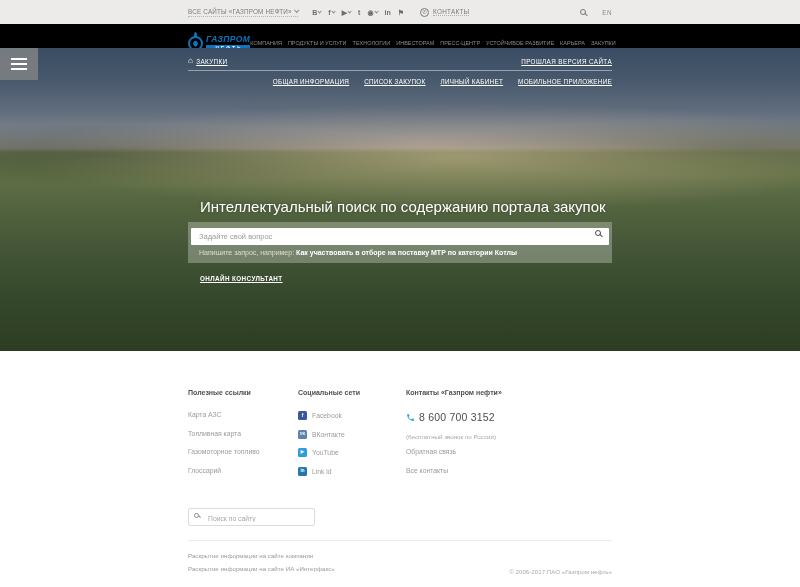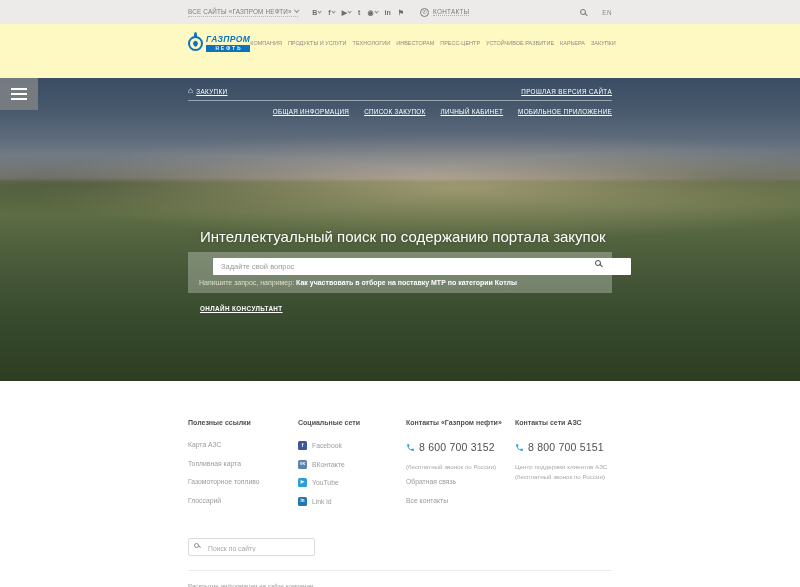--- a/index.html
+++ b/index.html
@@ -17,21 +17,21 @@
   .tb-ic .chev { width:3px; height:3px; margin-top:-1px; }
   .contacts { display:flex; align-items:center; gap:4px; margin-left:16px; cursor:pointer; }
   .contacts .lbl { border-bottom:1px dotted #b0b0ae; letter-spacing:.3px; }
   .phone-circ { width:9px; height:9px; border:1px solid #7b7b78; border-radius:50%; display:flex; align-items:center; justify-content:center; font-size:5.5px; color:#7b7b78; }
   .mag { width:6px; height:6px; border:1px solid #77777a; border-radius:50%; position:relative; display:inline-block; }
   .mag::after { content:""; position:absolute; width:4px; height:1px; background:#77777a; transform:rotate(45deg); right:-3px; bottom:-1px; }
   .tb-search { margin-left:auto; cursor:pointer; }
   .lang { margin-left:16px; letter-spacing:.5px; cursor:pointer; color:#8b8b88; }
 
   
-  .header { height:54px; background:#fef9c3; }
+  .header { height:24px; background:#000000; }
   .header-inner { display:flex; align-items:center; height:38px; }
   .logo { display:flex; align-items:center; gap:3px; cursor:pointer; }
   .flame { width:15px; height:15px; border:2px solid #0b74bc; border-radius:50%; position:relative; }
   .flame::after { content:""; position:absolute; width:5px; height:5px; background:#0b74bc; border-radius:50% 50% 50% 0; transform:rotate(-45deg); left:3px; top:3px; }
   .flame::before { content:""; position:absolute; width:3px; height:5px; background:#0b74bc; border-radius:50% 50% 0 0; left:4px; top:-6px; }
   .logo-text .l1 { color:#0b74bc; font-weight:bold; font-style:italic; font-size:8.5px; letter-spacing:.4px; }
   .logo-text .l2 { background:#0b74bc; color:#fff; font-size:4.6px; letter-spacing:2.2px; text-align:center; padding:1px 0 1px 2px; margin-top:1px; font-weight:bold; }
   .nav { margin-left:auto; display:flex; gap:6px; font-size:5.5px; color:#8e8a85; white-space:nowrap; }
   .nav span { cursor:pointer; }
 
@@ -49,21 +49,21 @@
   .burger i { display:block; width:16px; height:2px; background:#fff; }
   .hero-top { display:flex; justify-content:space-between; align-items:center; padding-top:9px; font-size:6.3px; color:#fff; letter-spacing:.4px; }
   .crumb { display:flex; align-items:center; gap:3px; }
   .home-ic { font-size:8px; line-height:1; }
   .hero a-like, .u { text-decoration:underline; cursor:pointer; }
   .hero-rule { border-bottom:1px solid rgba(255,255,255,.45); margin-top:5px; }
   .hero-tabs { display:flex; justify-content:flex-end; gap:15px; margin-top:7px; font-size:6.3px; color:#fff; letter-spacing:.3px; }
   .hero-title { margin-top:113px; padding-left:12px; font-size:15px; color:#fff; font-weight:400; text-shadow:0 0 3px rgba(0,0,0,.25); }
   .search-wrap { margin-top:7px; background:rgba(255,255,255,.28); padding:3px; }
   .search-box { position:relative; }
-  .search-box input { width:100%; height:17px; border:0; background:#fff; font-size:7.5px; padding:0 20px 0 8px; color:#444; outline:none; font-family:"Liberation Sans", sans-serif; border-radius:1px;margin-left:22px; }
+  .search-box input { width:100%; height:17px; border:0; background:#fff; font-size:7.5px; padding:0 20px 0 8px; color:#444; outline:none; font-family:"Liberation Sans", sans-serif; border-radius:1px; }
   .search-box input::placeholder { color:#9a9a9a; }
   .mag-dark { position:absolute; right:8px; top:5px; width:6px; height:6px; border:1.2px solid #4a4a4a; border-radius:50%; cursor:pointer; }
   .mag-dark::after { content:""; position:absolute; width:4px; height:1.2px; background:#4a4a4a; transform:rotate(45deg); right:-3px; bottom:-1px; }
   .hint { padding:4px 8px 4px; font-size:7px; }
   .hint .pre { color:rgba(250,243,225,.78); }
   .hint .ex { color:#fff; font-weight:bold; }
   .consultant { display:inline-block; margin:12px 0 0 12px; font-size:6.3px; color:#fff; font-weight:bold; letter-spacing:.4px; text-decoration:underline; cursor:pointer; }
 
   
   .footer { background:#fff; padding-top:38px; }
@@ -230,31 +230,20 @@
               <path fill="#2aa1de" d="M6.6 10.8c1.4 2.8 3.8 5.2 6.6 6.6l2.2-2.2c.3-.3.7-.4 1-.2 1.1.4 2.3.6 3.6.6.6 0 1 .4 1 1V20c0 .6-.4 1-1 1C10.6 21 3 13.4 3 4c0-.6.4-1 1-1h3.5c.6 0 1 .4 1 1 0 1.2.2 2.4.6 3.6.1.3 0 .7-.2 1l-2.3 2.2z"></path>
             </svg>
           <span>8 600 700 3152</span>
         </div>
         <div class="note">(бесплатный звонок по России)</div>
         <div class="flist">
           <div>Обратная связь</div>
           <div>Все контакты</div>
         </div>
       </div>
-      <div>
-        <h4>Контакты сети АЗС</h4>
-        <div class="phone-row">
-          <svg viewBox="0 0 24 24">
-              <path fill="#2aa1de" d="M6.6 10.8c1.4 2.8 3.8 5.2 6.6 6.6l2.2-2.2c.3-.3.7-.4 1-.2 1.1.4 2.3.6 3.6.6.6 0 1 .4 1 1V20c0 .6-.4 1-1 1C10.6 21 3 13.4 3 4c0-.6.4-1 1-1h3.5c.6 0 1 .4 1 1 0 1.2.2 2.4.6 3.6.1.3 0 .7-.2 1l-2.3 2.2z"></path>
-            </svg>
-          <span>8 800 700 5151</span>
-        </div>
-        <div class="note tight">Центр поддержки клиентов АЗС</div>
-        <div class="note">(бесплатный звонок по России)</div>
-      </div>
     </div>
 
     <div class="site-search">
       <span class="mag-grey"></span>
       <input type="text" placeholder="Поиск по сайту" style="">
     </div>
 
     <div class="divider"></div>
 
     <div class="bottom">

